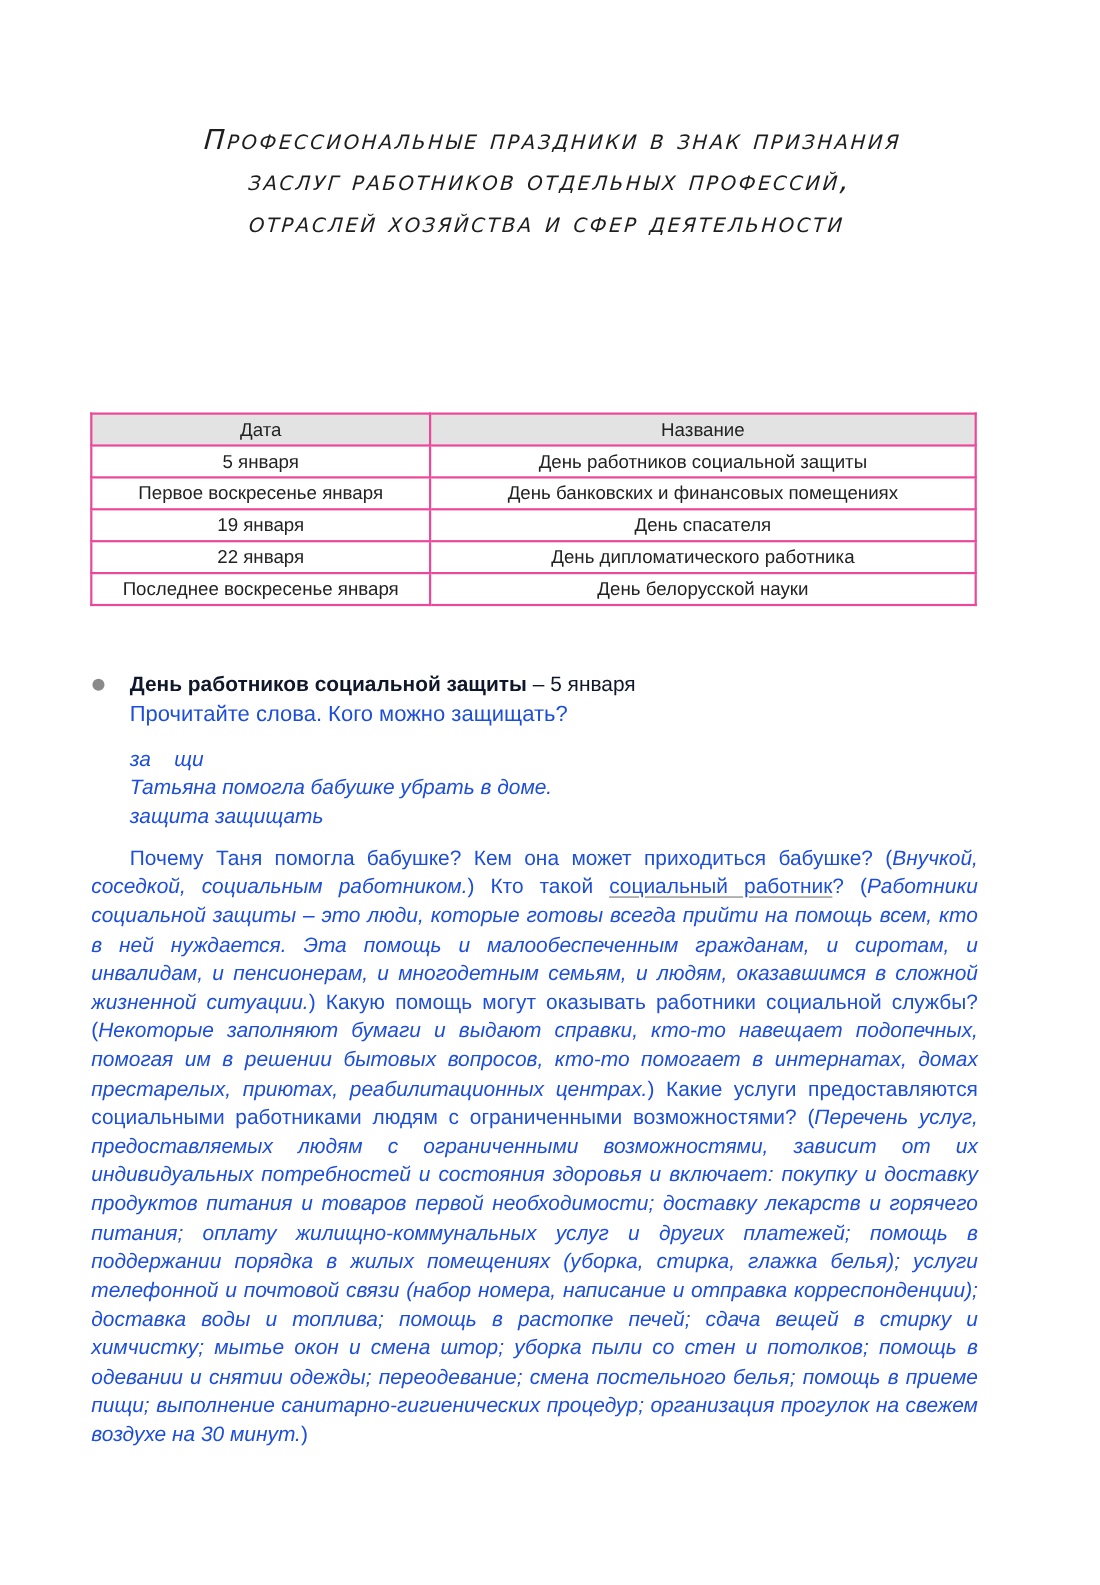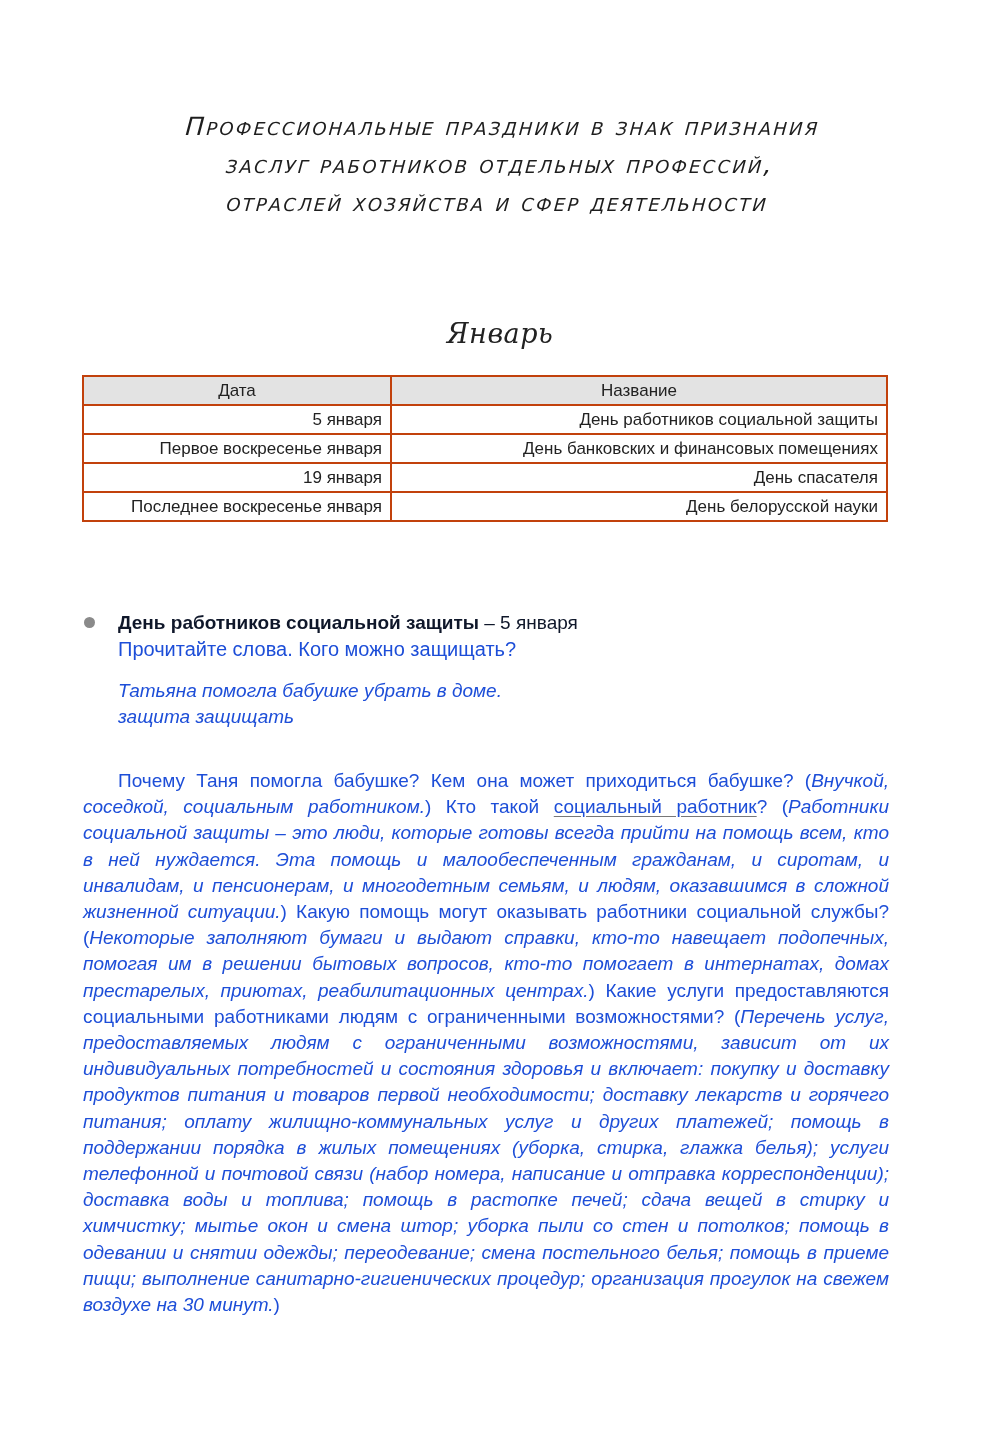--- a/index.html
+++ b/index.html
@@ -25,24 +25,24 @@
     font-family: "DejaVu Serif", serif; font-style: italic;
     font-size: 27px; color: #222; letter-spacing: 0.5px;
   }
 
   table.holidays {
     position: absolute; left: 82px; top: 375px; width: 806px;
     border-collapse: collapse;
     font-family: "Liberation Sans", sans-serif; font-size: 17px; color: #222;
   }
   table.holidays th, table.holidays td {
-    border: 2px solid #c2410c; height: 27px; padding: 0 8px;
+    border: 2px solid #ec4899; height: 27px; padding: 0 8px;
   }
   table.holidays th { background: #e3e3e3; font-weight: normal; text-align: center; }
-  table.holidays td { text-align: right; }
+  table.holidays td { text-align: center; }
   table.holidays col.c1 { width: 308px; }
 
   .section-head {
     position: absolute; left: 118px; top: 612px;
     font-family: "Liberation Sans", sans-serif; font-size: 19px; color: #0f172a;
   }
   .section-head b { font-weight: bold; }
   .bullet {
     position: absolute; left: 84px; top: 617px; width: 11px; height: 11px;
     border-radius: 50%; background: #8a8a8a;
@@ -65,21 +65,20 @@
 <body>
 
 <div class="page">
 
   <div class="main-title">
     <span>Профессиональные праздники в знак признания</span>
     <span>заслуг работников отдельных профессий,</span>
     <span>отраслей хозяйства и сфер деятельности</span>
   </div>
 
-  <div class="month-title">Январь</div>
 
   <table class="holidays">
     <colgroup>
         <col class="c1">
         <col>
       </colgroup>
     <thead>
       <tr>
         <th>Дата</th>
         <th>Название</th>
@@ -92,33 +91,38 @@
       </tr>
       <tr>
         <td>Первое воскресенье января</td>
         <td>День банковских и финансовых помещениях</td>
       </tr>
       <tr>
         <td>19 января</td>
         <td>День спасателя</td>
       </tr>
       <tr>
+        <td>22 января</td>
+        <td>День дипломатического работника</td>
+      </tr>
+      <tr>
         <td>Последнее воскресенье января</td>
         <td>День белорусской науки</td>
       </tr>
     </tbody>
   </table>
 
   <div class="bullet"></div>
   <div class="section-head">
     <b>День работников социальной защиты</b><span> – 5 января</span>
   </div>
 
   <div class="serif prompt">Прочитайте слова. Кого можно защищать?</div>
 
   <div class="serif words">
+    <div>за    щи</div>
     <div>Татьяна помогла бабушке убрать в доме.</div>
     <div>защита защищать</div>
   </div>
 
   <div class="serif para"><span>Почему Таня помогла бабушке? Кем она может приходиться бабушке? (</span><i>Внучкой, соседкой, социальным работником.</i><span>) Кто такой </span><u>социальный работник</u><span>? (</span><i>Работники социальной защиты – это люди, которые готовы всегда прийти на помощь всем, кто в ней нуждается. Эта помощь и малообеспеченным гражданам, и сиротам, и инвалидам, и пенсионерам, и многодетным семьям, и людям, оказавшимся в сложной жизненной ситуации.</i><span>) Какую помощь могут оказывать работники социальной службы? (</span><i>Некоторые заполняют бумаги и выдают справки, кто-то навещает подопечных, помогая им в решении бытовых вопросов, кто-то помогает в интернатах, домах престарелых, приютах, реабилитационных центрах.</i><span>) Какие услуги предоставляются социальными работниками людям с ограниченными возможностями? (</span><i>Перечень услуг, предоставляемых людям с ограниченными возможностями, зависит от их индивидуальных потребностей и состояния здоровья и включает: покупку и доставку продуктов питания и товаров первой необходимости; доставку лекарств и горячего питания; оплату жилищно-коммунальных услуг и других платежей; помощь в поддержании порядка в жилых помещениях (уборка, стирка, глажка белья); услуги телефонной и почтовой связи (набор номера, написание и отправка корреспонденции); доставка воды и топлива; помощь в растопке печей; сдача вещей в стирку и химчистку; мытье окон и смена штор; уборка пыли со стен и потолков; помощь в одевании и снятии одежды; переодевание; смена постельного белья; помощь в приеме пищи; выполнение санитарно-гигиенических процедур; организация прогулок на свежем воздухе на 30 минут.</i><span>)</span></div>
 
 </div>
 
 </body></html>

